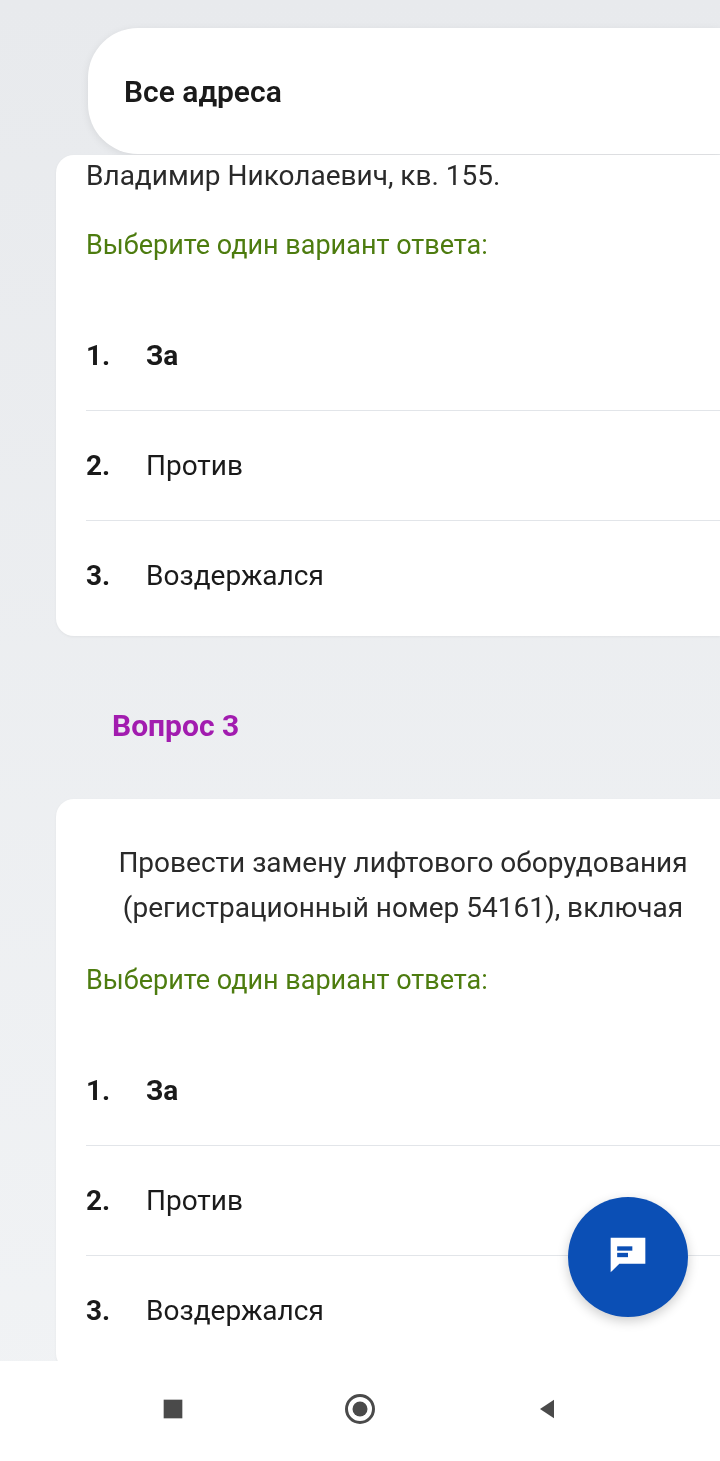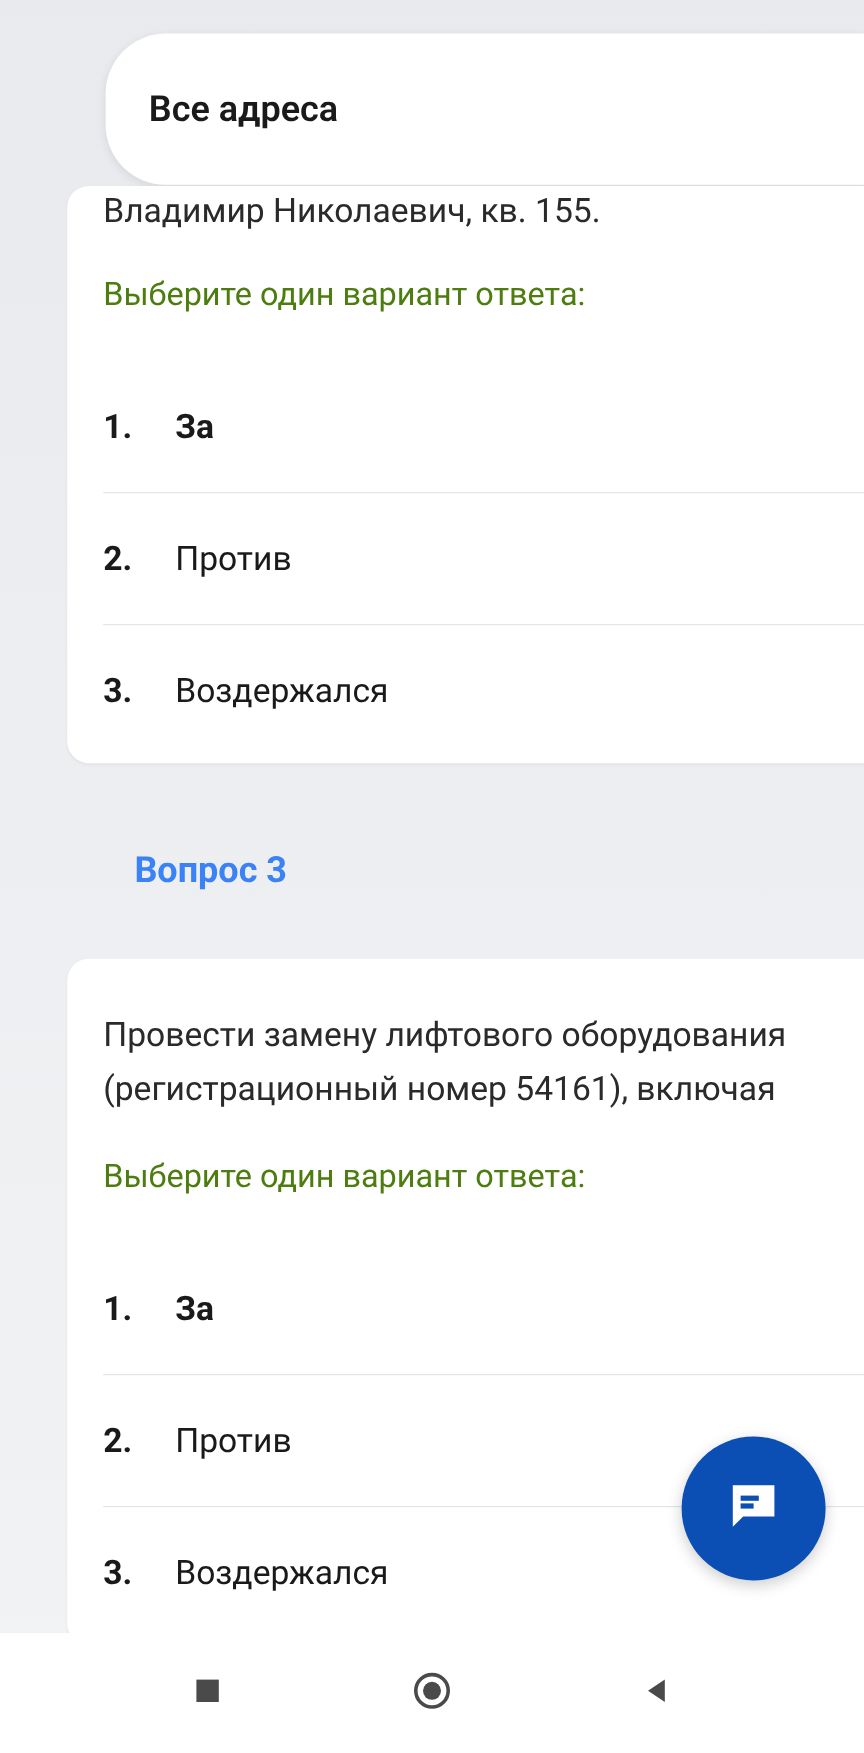--- a/index.html
+++ b/index.html
@@ -87,30 +87,31 @@
       font-size: 28px;
       color: #1a1a1a;
       text-align: center;
     }
     .option-text.bold {
       font-weight: 700;
     }
     .question-heading {
       font-size: 30px;
       font-weight: 700;
-      color: #3b82f6;
+      color: #a21caf;
       margin-left: 56px;
       margin-bottom: 56px;
     }
     .card-second {
       padding-top: 40px;
     }
     .card-second .truncated-text {
       white-space: normal;
       line-height: 1.6;
+      text-align: center;
     }
     .fab {
       position: absolute;
       right: 32px;
       bottom: 144px;
       width: 120px;
       height: 120px;
       border-radius: 60px;
       background: #0b4fb5;
       display: flex;

